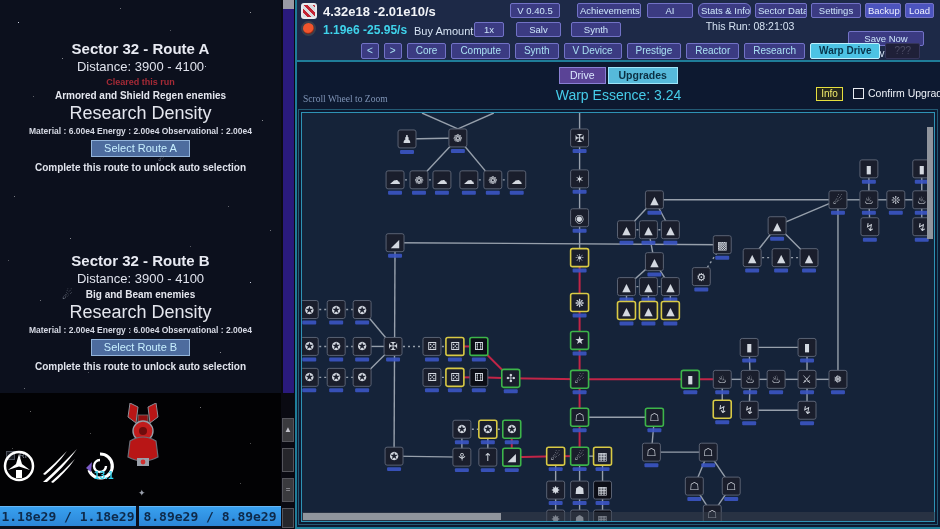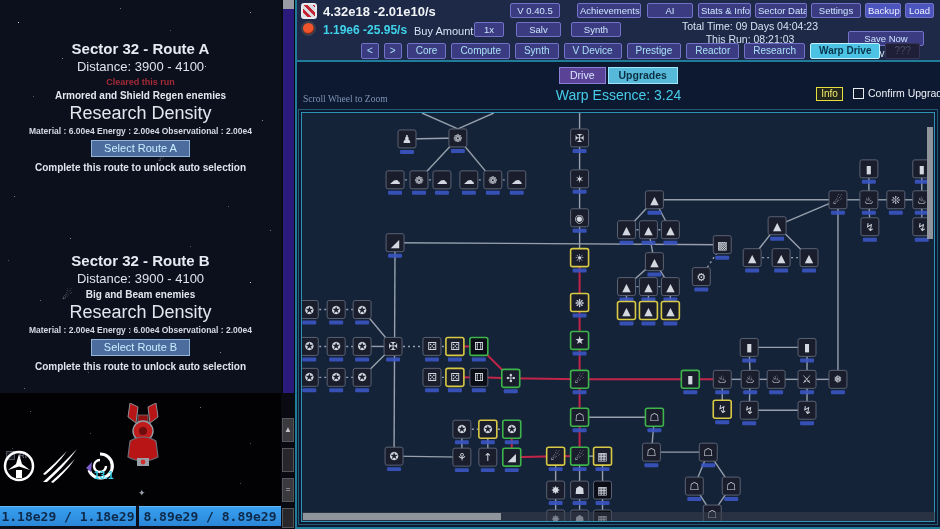--- a/index.html
+++ b/index.html
@@ -200,37 +200,36 @@
   </div>
 
   <div id="right-panel">
     <div id="rp-header">
       <div class="hz" id="hazard-icon"></div>
       <div class="hz" id="res1">4.32e18 -2.01e10/s</div>
       <div class="hz pbtn" id="version-btn" style="left:213px;top:3px;width:50px">V 0.40.5</div>
       <div id="header-buttons">
           <div class="hz pbtn" style="left: 280px; top: 3px; width: 64px;">Achievements</div>
           <div class="hz pbtn" style="left: 350px; top: 3px; width: 46px;">AI</div>
-          <div class="hz pbtn" style="left: 401px; top: 3px; width: 53px;">Stats &amp; Info</div>
+          <div class="hz pbtn" style="left: 401px; top: 3px; width: 53px; border-radius: 6px;">Stats &amp; Info</div>
           <div class="hz pbtn" style="left: 458px; top: 3px; width: 52px;">Sector Data</div>
           <div class="hz pbtn" style="left: 514px; top: 3px; width: 50px;">Settings</div>
           <div class="hz pbtn bright" style="left: 568px; top: 3px; width: 36px;">Backup</div>
           <div class="hz pbtn bright" style="left: 608px; top: 3px; width: 29px;">Load</div>
         </div>
 
       <div class="hz" id="circle-icon"></div>
       <div class="hz" id="res2">1.19e6 -25.95/s</div>
       <div class="hz" id="buy-label">Buy Amount:</div>
       <div id="buy-buttons">
           <div class="hz pbtn" style="left: 177px; top: 22px; width: 30px;">1x</div>
           <div class="hz pbtn" style="left: 219px; top: 22px; width: 45px;">Salv</div>
           <div class="hz pbtn" style="left: 274px; top: 22px; width: 50px;">Synth</div>
         </div>
       <div class="hz" id="time-block">
-        <div>Total Time: 09 Days 04:04:23</div>
         <div>This Run: 08:21:03</div>
       </div>
       <div class="hz pbtn" id="save-now-btn" style="left:551px;top:31px;width:76px;height:15px">Save Now</div>
       <div class="hz" id="auto-save">
         <span>Auto Save:</span>
         <div class="cb"></div>
       </div>
       <div id="nav-row">
           <div class="navbtn arrow">&lt;</div>
           <div class="navbtn arrow">&gt;</div>

